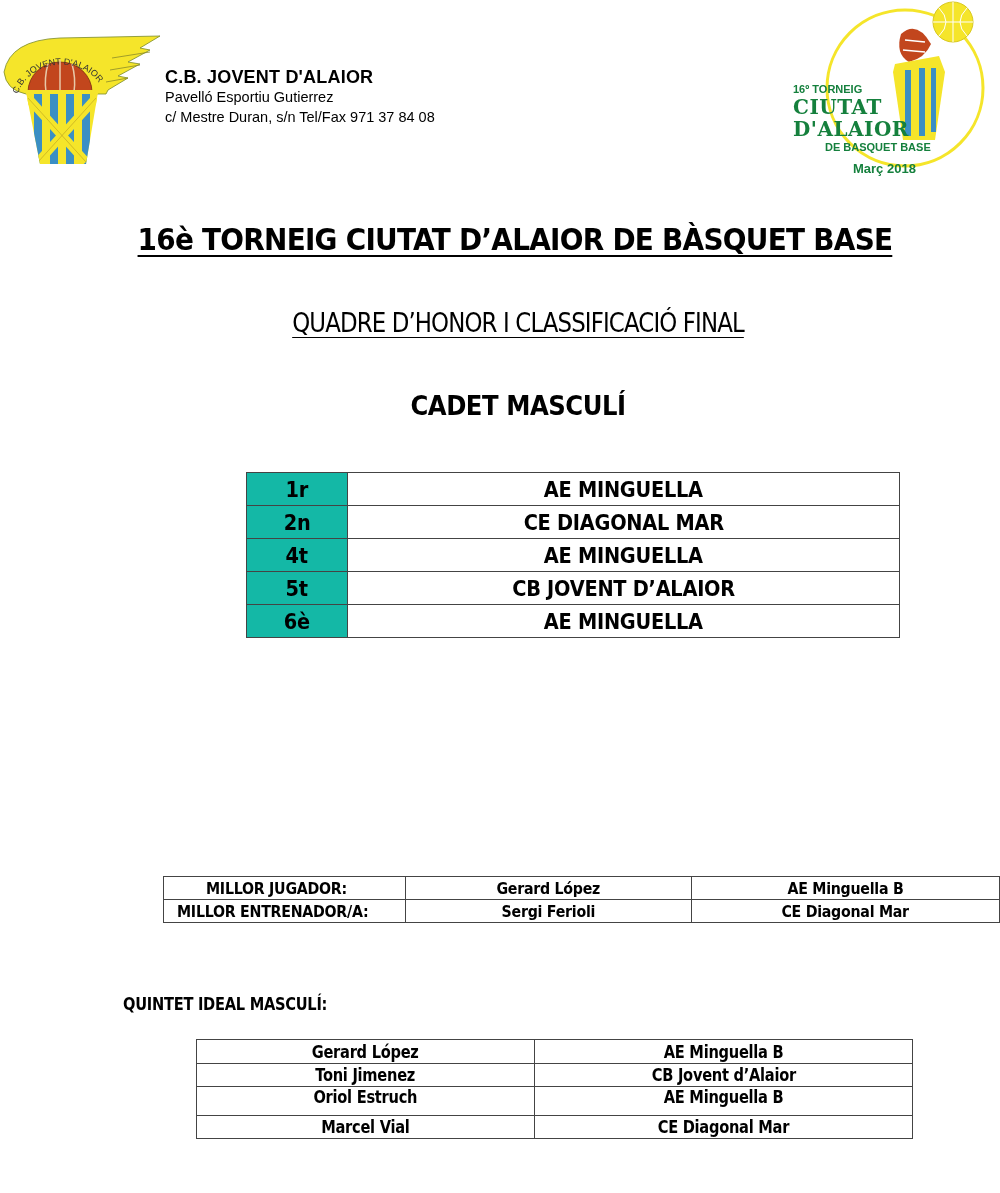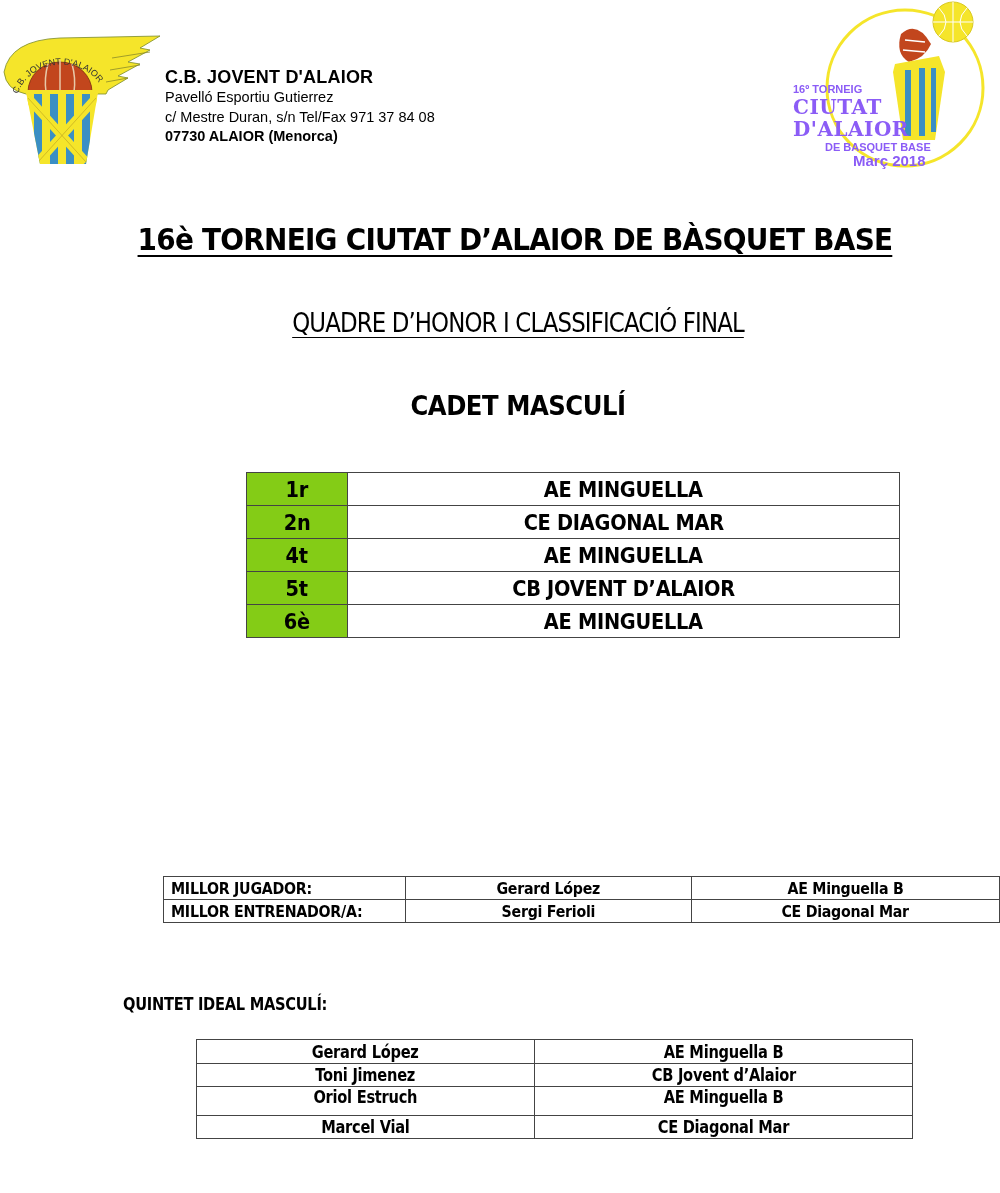--- a/index.html
+++ b/index.html
@@ -6,50 +6,50 @@
     body { width: 1000px; height: 1193px; position: relative; overflow: hidden;
            font-family: "Liberation Sans", sans-serif; color: #000; }
 
     .club-logo { position: absolute; left: 0; top: 32px; width: 165px; height: 135px; }
     .letterhead { position: absolute; left: 165px; top: 66px; font-size: 14.5px; line-height: 19.5px; }
     .letterhead .club-name { font-weight: bold; font-size: 18px; line-height: 22px; letter-spacing: 0.2px; }
     .letterhead .bold { font-weight: bold; }
 
     .tourn-logo { position: absolute; left: 785px; top: 0; width: 215px; height: 180px; }
     .tourn-text { position: absolute; left: 793px; top: 82px; width: 140px; text-align: left;
-                  font-family: "Liberation Sans", sans-serif; font-weight: bold; color: #8b5cf6; }
+                  font-family: "Liberation Sans", sans-serif; font-weight: bold; color: #15803d; }
     .tourn-text .t1 { font-size: 11px; line-height: 14px; }
     .tourn-text .t2 { font-family: "DejaVu Serif", serif; font-size: 20px; line-height: 22px; letter-spacing: 0.5px; }
     .tourn-text .t3 { font-size: 11px; line-height: 14px; margin-left: 32px; }
-    .tourn-text .t4 { font-size: 15px; line-height: 14px; padding-left: 60px; }
+    .tourn-text .t4 { font-size: 13px; line-height: 14px; padding-left: 60px; margin-top: 8px; }
 
     .title { position: absolute; left: 0; width: 1030px; top: 222px; text-align: center;
              font-family: "DejaVu Sans", sans-serif; font-weight: bold; font-size: 30px;
              text-decoration: underline; text-decoration-thickness: 2px; text-underline-offset: 5px;
              letter-spacing: -0.8px; transform: scaleX(0.93); transform-origin: 514px 0; }
     .subtitle { position: absolute; left: 0; width: 1036px; top: 308px; text-align: center;
                 font-family: "DejaVu Sans", sans-serif; font-weight: normal; font-size: 26px;
                 text-decoration: underline; text-decoration-thickness: 1px; text-underline-offset: 5px;
                 letter-spacing: -1px; transform: scaleX(0.88); transform-origin: 518px 0; }
     .category { position: absolute; left: 0; width: 1036px; top: 390px; text-align: center;
                 font-family: "DejaVu Sans", sans-serif; font-weight: bold; font-size: 27px;
                 letter-spacing: -0.5px; transform: scaleX(0.9); transform-origin: 518px 0; }
 
     table { border-collapse: collapse; position: absolute; }
     td { border: 1px solid #444; padding: 0; }
 
     .ranking { left: 246px; top: 472px; width: 654px; }
     .ranking td { height: 32px; font-family: "DejaVu Sans", sans-serif; font-weight: bold; font-size: 22px; text-align: center; }
-    .ranking td.rank { background: #84cc16; width: 100px; }
+    .ranking td.rank { background: #14b8a6; width: 100px; }
     .ranking td span { display: inline-block; transform: scaleX(0.88); letter-spacing: -0.3px; }
 
     .awards { left: 163px; top: 876px; width: 837px; }
     .awards td { height: 22px; font-family: "DejaVu Sans", sans-serif; font-weight: bold; font-size: 16.5px; }
     .awards td span { display: inline-block; transform: scaleX(0.86); letter-spacing: -0.3px; }
-    .awards td.lbl { width: 234px; padding-left: 7px; text-align: left; }
+    .awards td.lbl { width: 234px; padding-left: 7px; text-align: center; }
     .awards td.lbl span { transform-origin: 0 50%; }
     .awards td.c2 { width: 285px; text-align: center; }
     .awards td.c3 { text-align: center; }
 
     .quintet-label { position: absolute; left: 123px; top: 994px; font-family: "DejaVu Sans", sans-serif;
                      font-weight: bold; font-size: 17px; transform: scaleX(0.86); transform-origin: 0 0; letter-spacing: -0.3px; }
 
     .quintet { left: 196px; top: 1039px; width: 717px; }
     .quintet td { font-family: "DejaVu Sans", sans-serif; font-weight: bold; font-size: 17px; text-align: center; }
     .quintet td span { display: inline-block; transform: scaleX(0.86); letter-spacing: -0.3px; }
@@ -82,21 +82,20 @@
     <path d="M28 66 L86 130 M96 66 L38 130" stroke="#b8a020" stroke-width="0.6" fill="none"></path>
   </g>
   <path d="M26 60 L98 60" stroke="#f5e52a" stroke-width="4"></path>
   <text font-family="Liberation Sans, sans-serif" font-size="9" fill="#333"><textPath href="#ringarc">C.B. JOVENT D'ALAIOR</textPath></text>
 </svg>
 
 <div class="letterhead">
   <div class="club-name">C.B. JOVENT D'ALAIOR</div>
   <div>Pavelló Esportiu Gutierrez</div>
   <div>c/ Mestre Duran, s/n   Tel/Fax 971 37 84 08</div>
-  <div class="bold">07730  ALAIOR  (Menorca)</div>
 </div>
 
 <svg class="tourn-logo" viewBox="0 0 215 180">
   <circle cx="120" cy="88" r="78" fill="none" stroke="#f5e52a" stroke-width="3"></circle>
   <circle cx="168" cy="22" r="20" fill="#f5e52a" stroke="#d8c820" stroke-width="1"></circle>
   <path d="M148 22 H188 M168 2 V42 M154 8 Q168 22 154 36 M182 8 Q168 22 182 36" stroke="#fff" stroke-width="1" fill="none"></path>
   <path d="M116 34 Q132 20 146 44 Q140 58 124 62 Q110 54 116 34 Z" fill="#c2461d"></path>
   <path d="M120 40 L140 42 M118 50 L140 52" stroke="#fff" stroke-width="1.5"></path>
   <path d="M110 64 L154 56 L160 72 L150 140 L118 140 L108 72 Z" fill="#f5e52a"></path>
   <rect x="120" y="70" width="6" height="66" fill="#3a8fc4"></rect>

